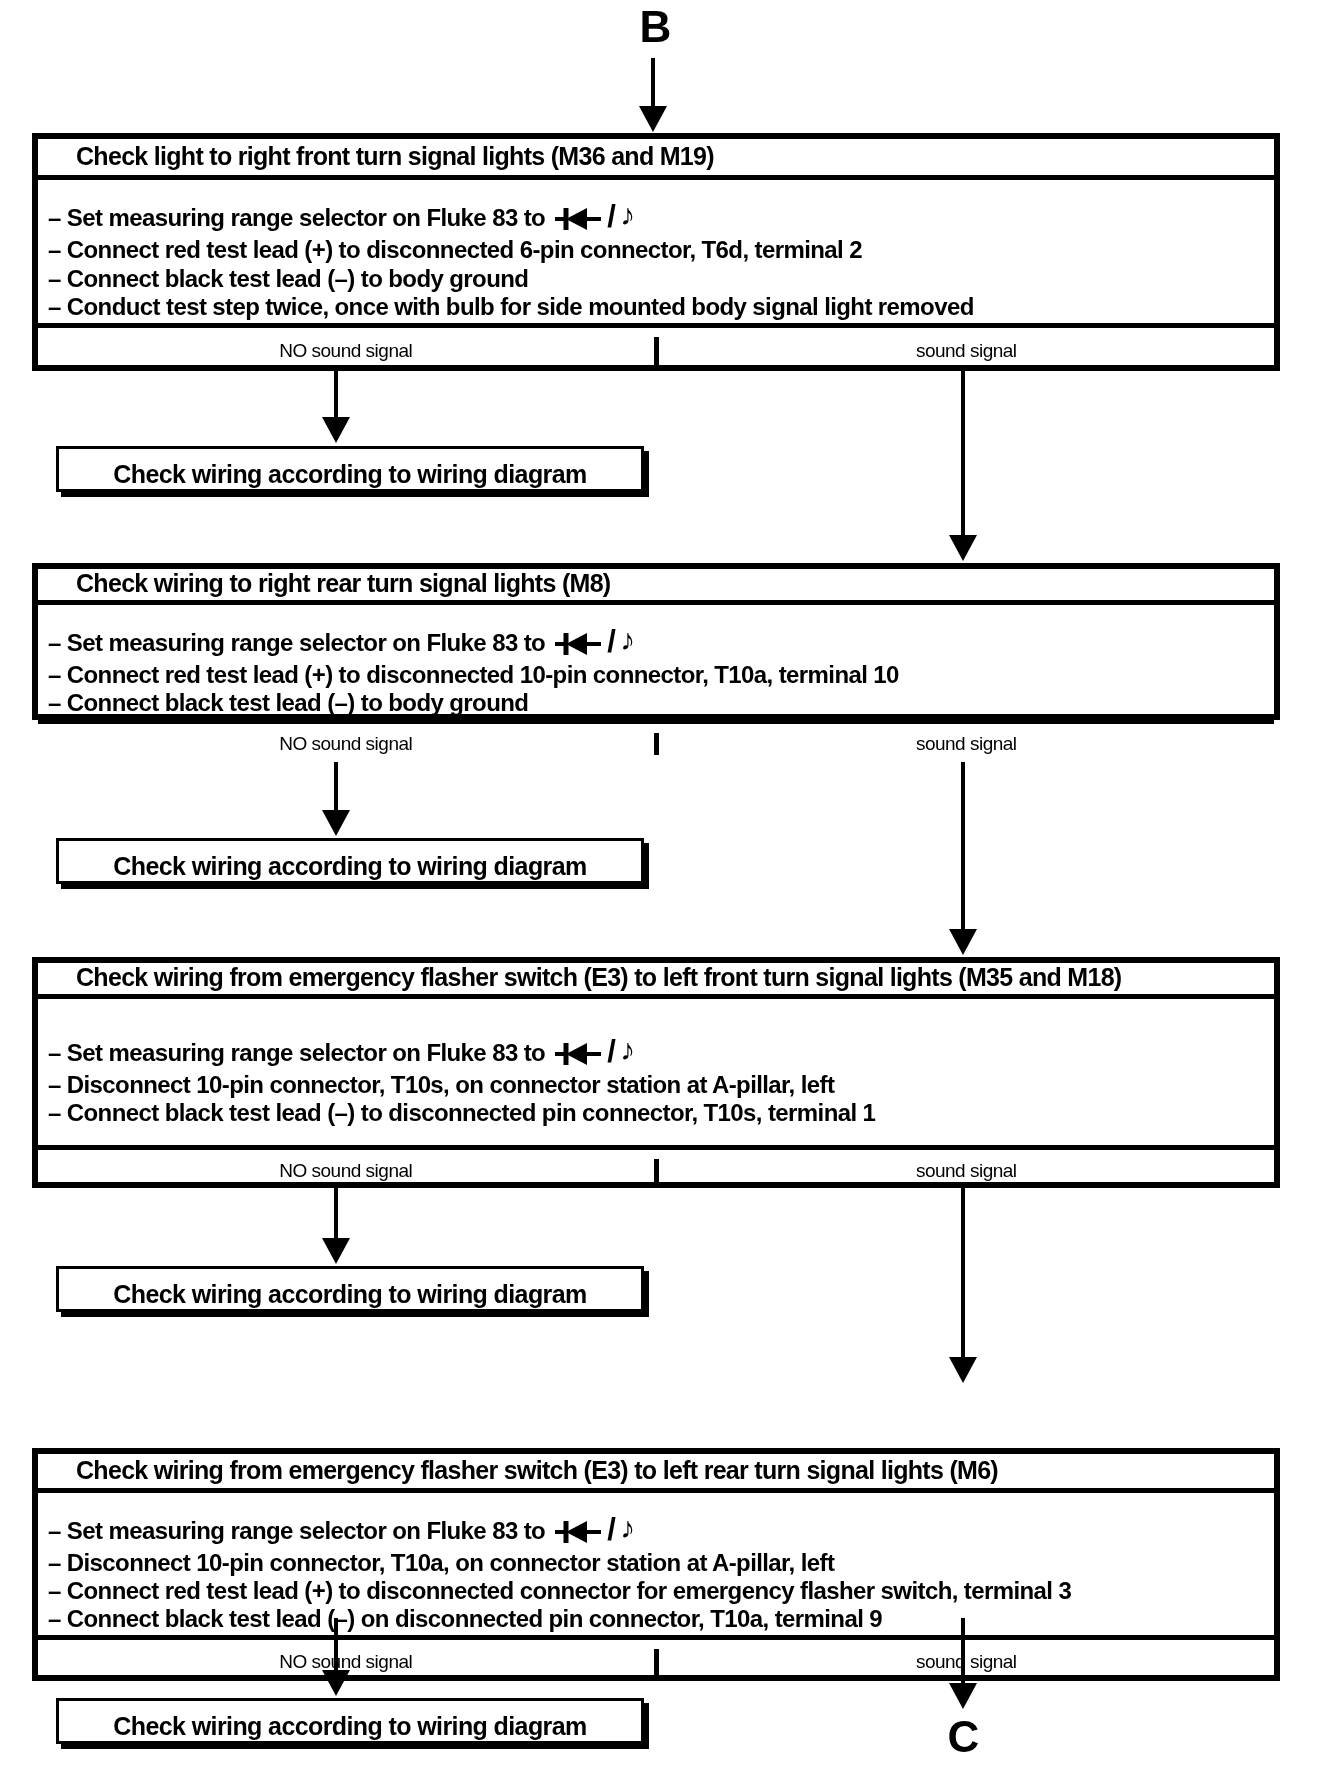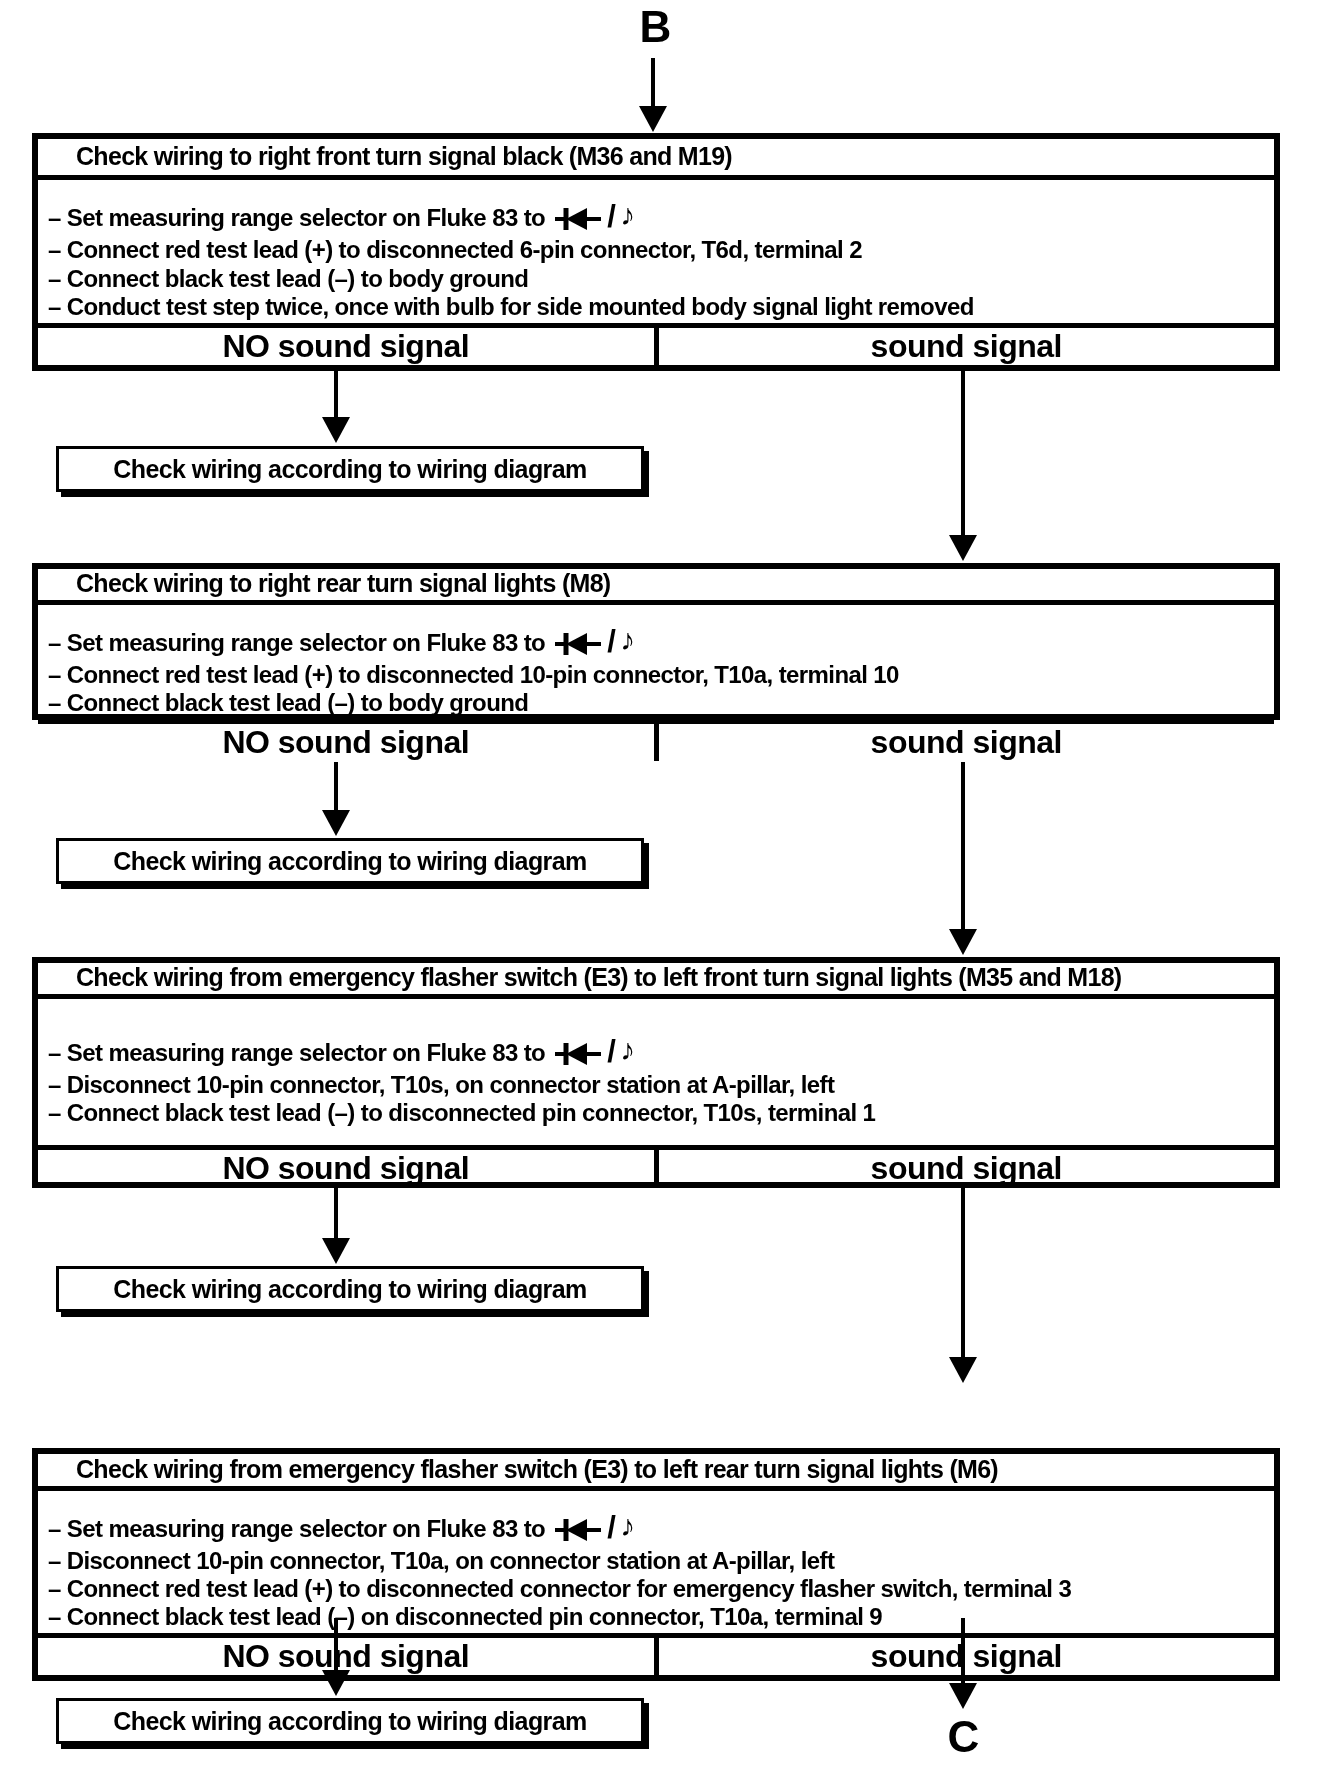--- a/index.html
+++ b/index.html
@@ -44,44 +44,44 @@
     font-size:24px; font-weight:bold; letter-spacing:-0.6px;
     white-space:nowrap; display:flex; align-items:center;
   }
   .diode-icon { margin:2px 6px 0 10px; flex:0 0 auto; }
   .slash { font-size:31px; font-weight:bold; margin-right:5px; position:relative; top:-1px; }
   .note  { font-size:30px; font-weight:bold; position:relative; top:-3px; }
 
   .block-outcome { height:42px; border-top:5px solid #000; display:flex; }
   .cell {
     flex:1; display:flex; align-items:center; justify-content:center;
-    font-size:32px; font-weight:bold; letter-spacing:-0.5px;
+    font-size:19px; font-weight:normal; letter-spacing:-0.5px;margin-top:9px;
   }
   .cell-yes { border-left:5px solid #000; }
 
   .notebox {
     position:absolute; left:56px; width:588px; height:46px;
     border:3px solid #000; background:#fff;
     box-shadow:5px 5px 0 #000;
-    display:flex; align-items:center; justify-content:center;
+    display:flex; align-items:flex-end; justify-content:center;
     font-size:25px; font-weight:bold; letter-spacing:-0.6px;
     white-space:nowrap;
   }
 </style>
 </head>
 <body>
 
 <div class="canvas">
 
   <div class="connector-label" style="left:623px; top:2px;">B</div>
   <div class="vline" style="left:651px; top:58px; height:50px;"></div>
   <div class="ahead" style="left:639px; top:106px;"></div>
 
   <div class="block" style="top:133px; height:238px;">
-    <div class="block-title">Check wiring to right front turn signal black (M36 and M19)</div>
+    <div class="block-title">Check light to right front turn signal lights (M36 and M19)</div>
     <div class="block-steps">
       <div class="step">
         <span>– Set measuring range selector on Fluke 83 to</span>
         <svg class="diode-icon" width="46" height="26" viewBox="0 0 46 26">
           <line x1="0" y1="13" x2="9" y2="13" stroke="#000" stroke-width="4"></line>
           <line x1="11" y1="2" x2="11" y2="24" stroke="#000" stroke-width="5"></line>
           <polygon points="11,13 32,2 32,24" fill="#000"></polygon>
           <line x1="32" y1="13" x2="46" y2="13" stroke="#000" stroke-width="4"></line>
         </svg>
         <span class="slash">/</span>

